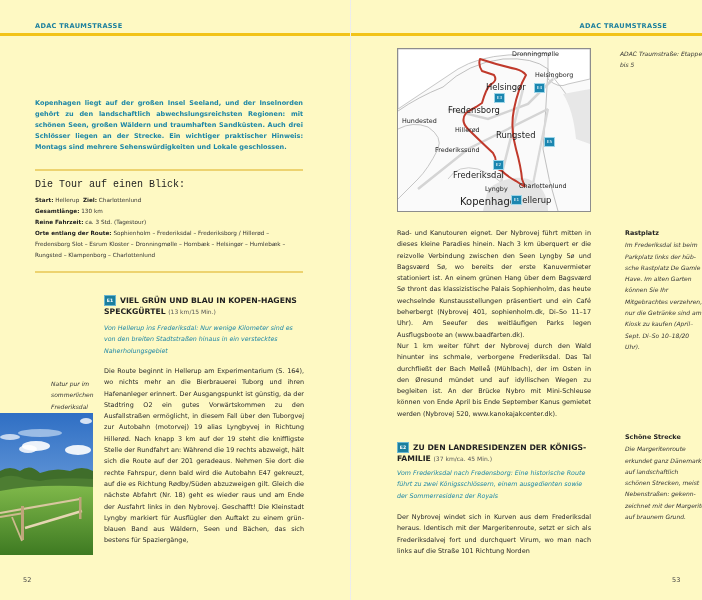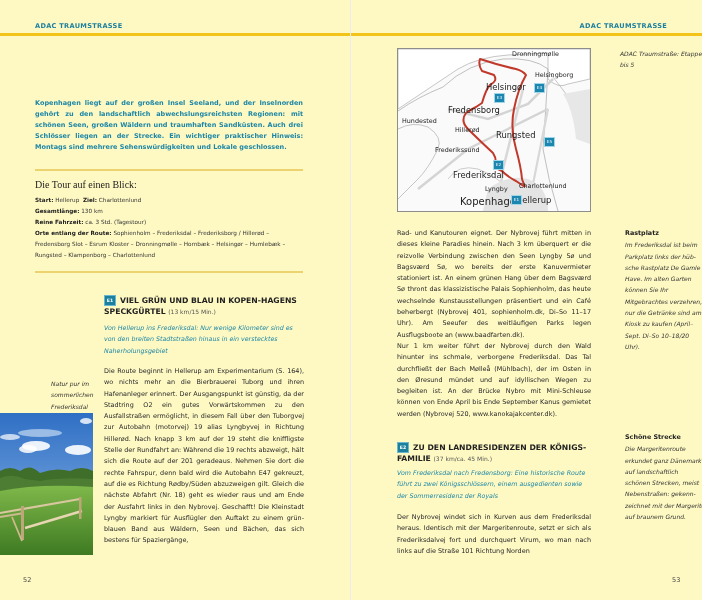--- a/index.html
+++ b/index.html
@@ -10,21 +10,21 @@
   .right { left:351px; width:351px; }
   .gutter { position:absolute; left:350px; top:0; width:2px; height:600px;
             background:linear-gradient(to right,#e9e9e9,#f7f7f7); }
   .header-label { position:absolute; top:22px; font-size:6.6px; font-weight:bold; color:#1b7f9e; letter-spacing:0.3px; }
   .yellow-rule { position:absolute; top:33px; height:3px; background:#f2c318; }
   .title { position:absolute; left:35px; top:45px; width:300px; font-family:"DejaVu Serif", serif;
            font-weight:bold; font-size:19.5px; line-height:23px; color:#1e1e1e; letter-spacing:-0.3px; }
   .lead { position:absolute; left:35px; top:98px; width:268px; font-size:6.5px; line-height:11.1px;
           font-weight:bold; color:#1d86a6; text-align:justify; }
   .thin-rule { position:absolute; left:35px; width:268px; height:1.5px; background:#edd36f; }
-  .glance-title { position:absolute; left:35px; top:179px; font-family:Liberation Serif, serif; font-size:10px; color:#222; }
+  .glance-title { position:absolute; left:35px; top:179px; font-family:Liberation Mono, monospace; font-size:10px; color:#222; }
   .glance { position:absolute; left:35px; top:195px; width:270px; font-size:5.7px; line-height:11.1px; color:#333; }
   .glance b { color:#222; }
   .section-head { position:absolute; font-size:7.7px; font-weight:bold; line-height:11px; color:#222; }
   .section-head .km { font-weight:normal; font-size:6px; color:#555; }
   .badge { display:inline-block; width:10px; height:9px; background:#1b7f9e; color:#fff; font-size:4.6px;
            text-align:center; line-height:9px; margin-right:4px; vertical-align:1px; border:0.5px solid #6ab6cf; }
   .teaser { position:absolute; font-style:italic; font-size:6.3px; line-height:11.3px; color:#1d86a6; }
   .body-text { position:absolute; font-size:6.45px; line-height:11.3px; color:#2a2a2a; text-align:justify; hyphens:manual; }
   .body-text p { margin:0; }
   .caption { position:absolute; font-style:italic; font-size:6px; line-height:11.3px; color:#333;margin-left:16px; }

